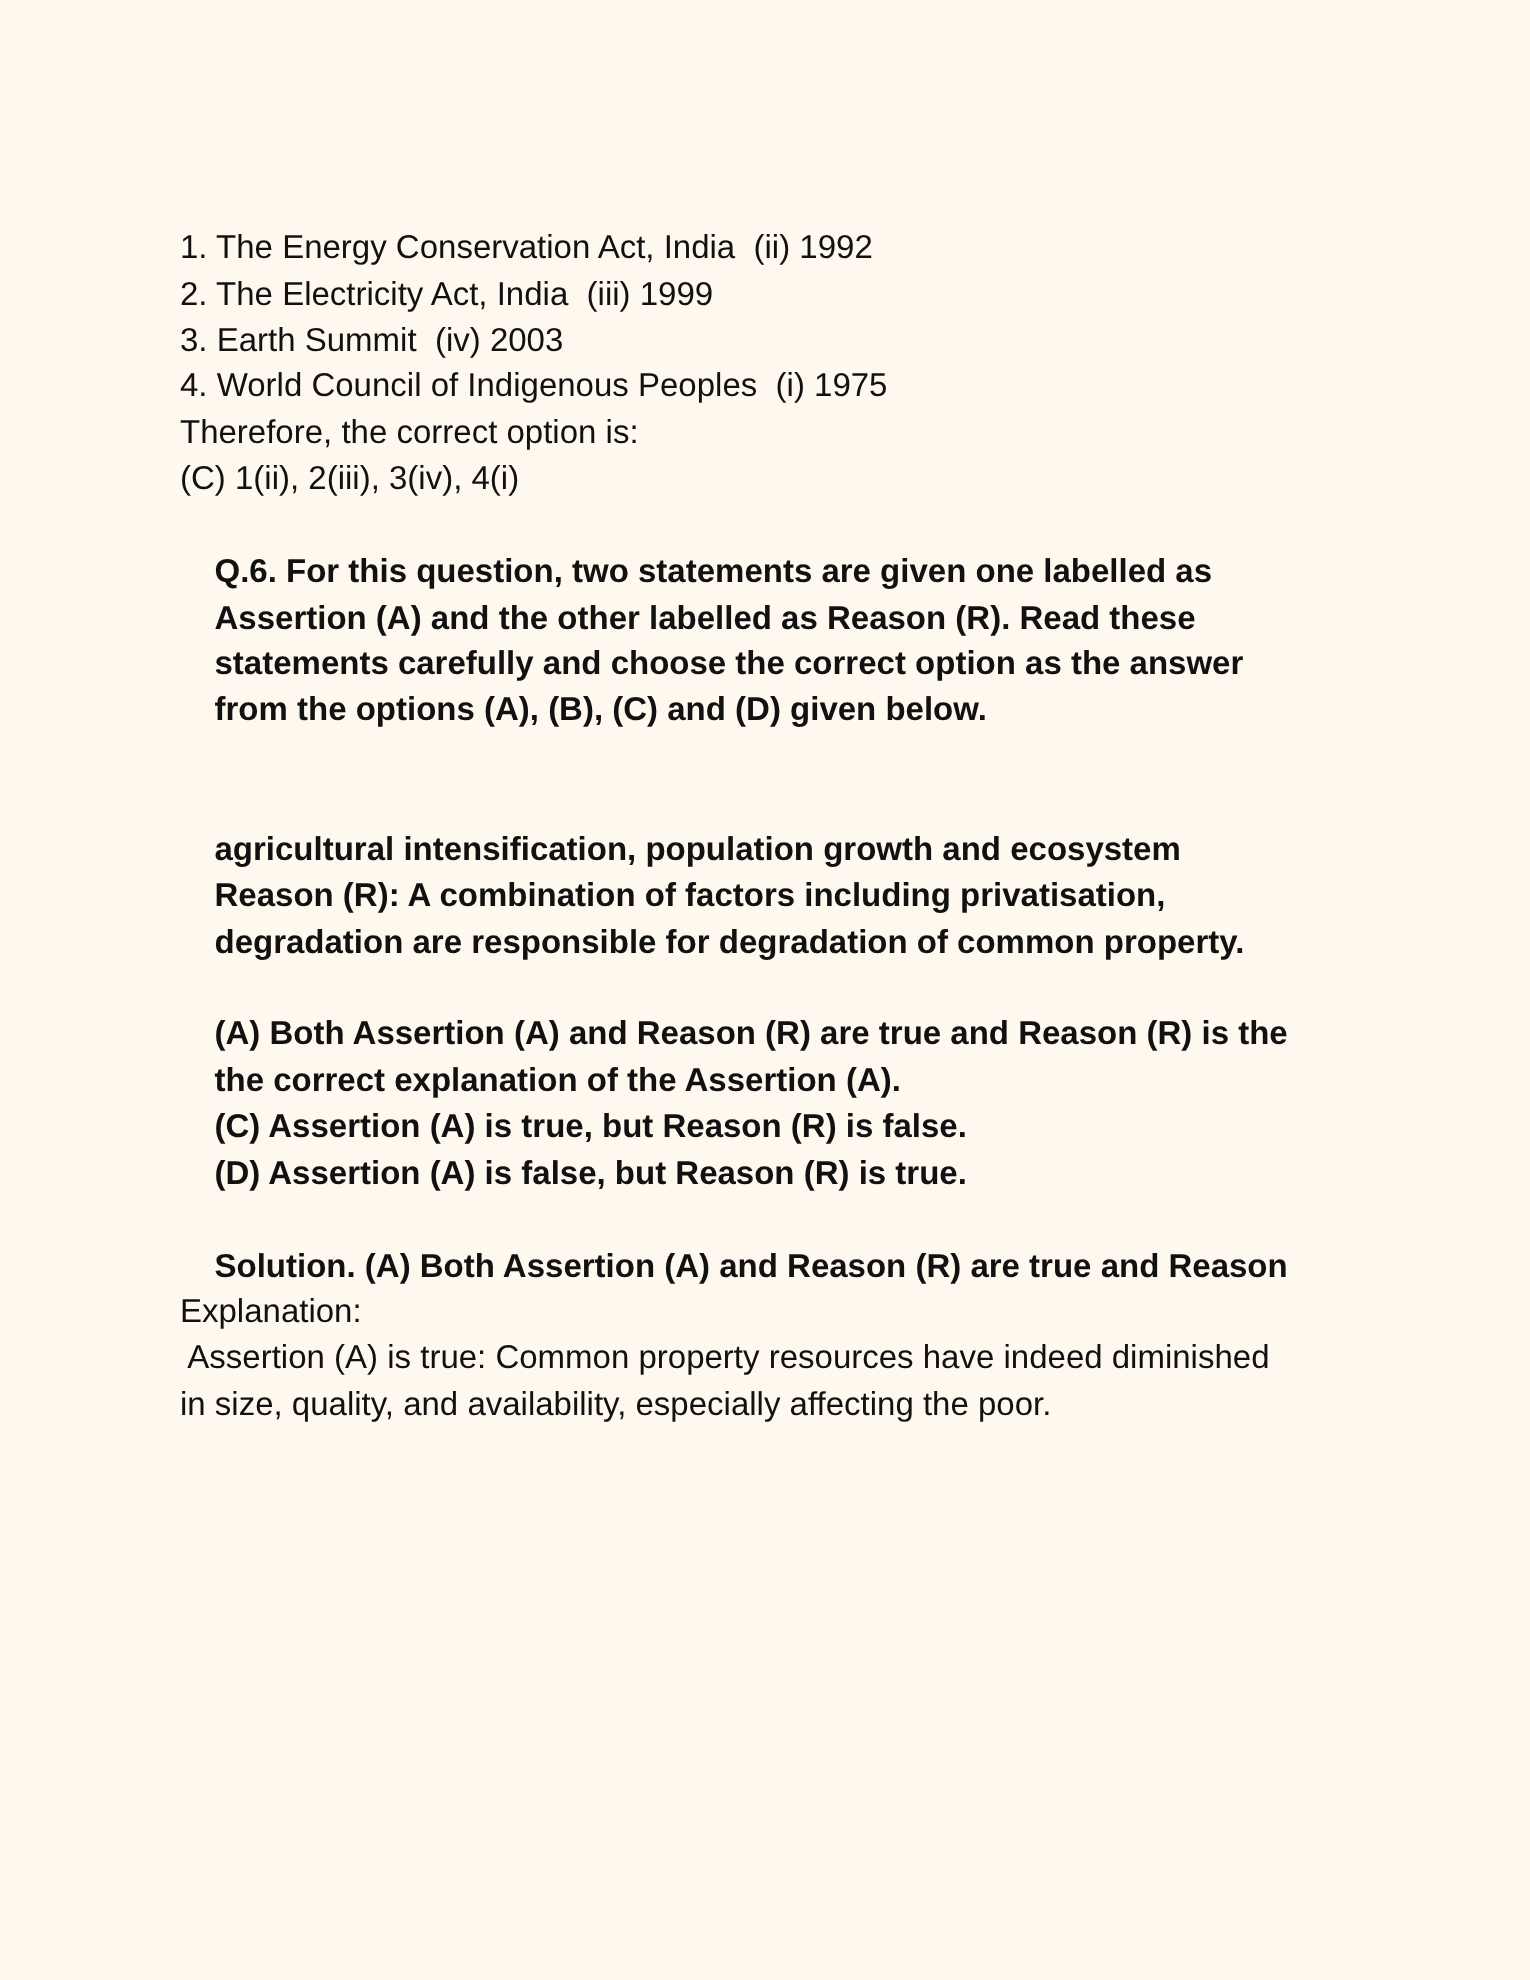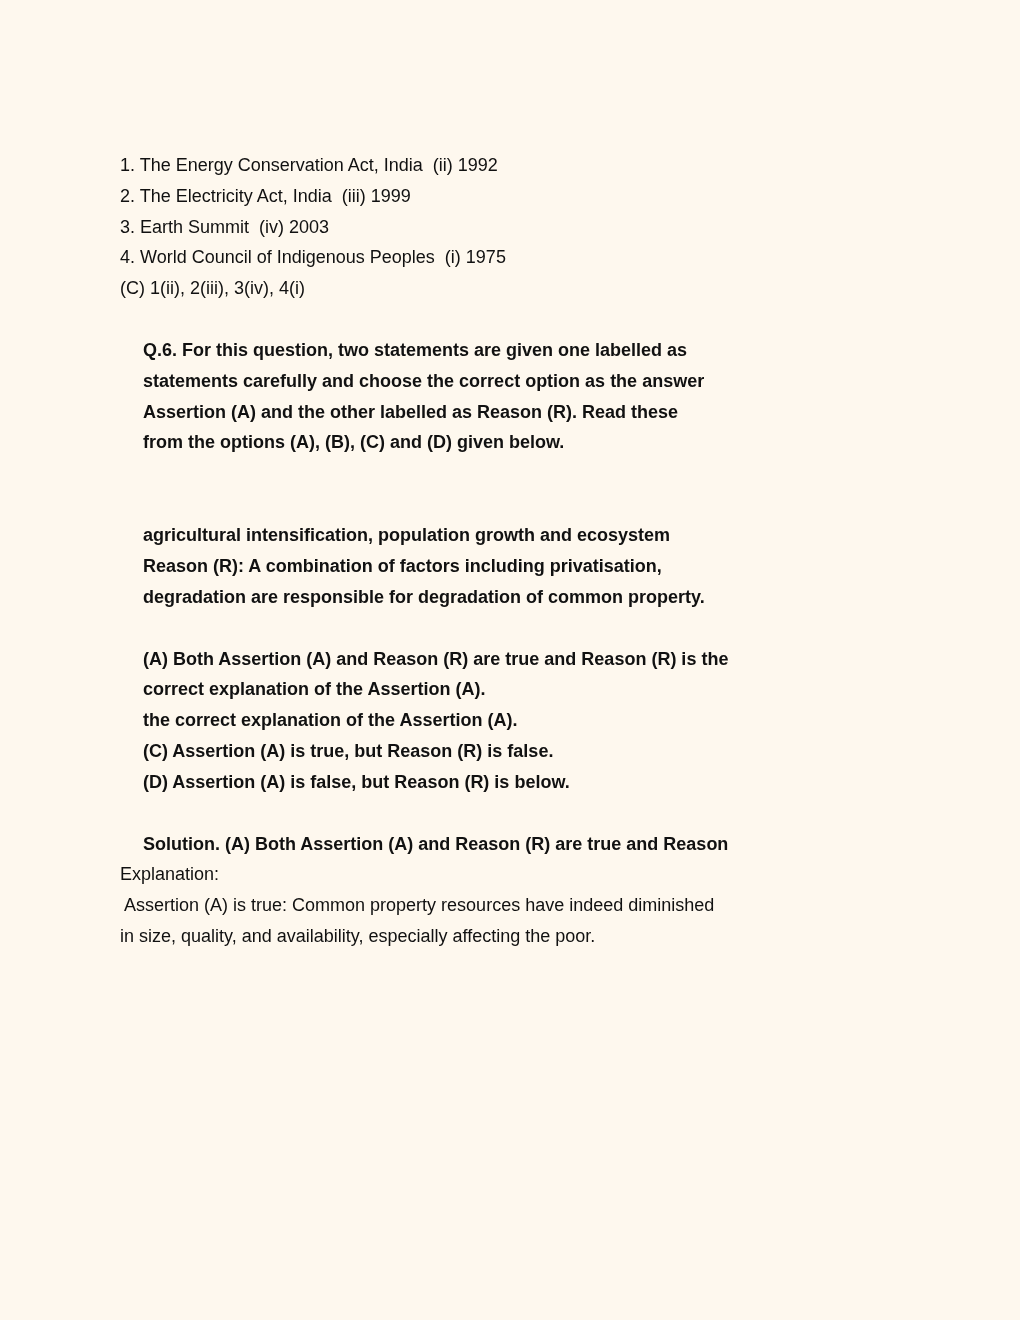--- a/index.html
+++ b/index.html
@@ -15,70 +15,70 @@
       position: relative;
       overflow: hidden;
     }
     .page {
       position: absolute;
       left: 120px;
       top: 150px;
       width: 780px;
     }
     .line {
-      font-size: 18px;
+      font-size: 22px;
       line-height: 30.8px;
       white-space: pre;
       margin: 0;
     }
     .bold { font-weight: bold; margin-left: 23px; }
     .gap { height: 31px; }
   </style>
 </head>
 <body>
 
 <div class="page">
 
   <div>
     <p class="line">1. The Energy Conservation Act, India  (ii) 1992</p>
     <p class="line">2. The Electricity Act, India  (iii) 1999</p>
     <p class="line">3. Earth Summit  (iv) 2003</p>
     <p class="line">4. World Council of Indigenous Peoples  (i) 1975</p>
   </div>
 
+  <p class="line">Therefore, the correct option is:</p>
   <p class="line">(C) 1(ii), 2(iii), 3(iv), 4(i)</p>
 
   <div class="gap"></div>
 
   <div>
     <p class="line bold">Q.6. For this question, two statements are given one labelled as</p>
+    <p class="line bold">Assertion (A) and the other labelled as Reason (R). Read these</p>
     <p class="line bold">statements carefully and choose the correct option as the answer</p>
-    <p class="line bold">Assertion (A) and the other labelled as Reason (R). Read these</p>
     <p class="line bold">from the options (A), (B), (C) and (D) given below.</p>
   </div>
 
   <div class="gap"></div>
 
 
   <div class="gap"></div>
 
   <div>
     <p class="line bold">agricultural intensification, population growth and ecosystem</p>
     <p class="line bold">Reason (R): A combination of factors including privatisation,</p>
     <p class="line bold">degradation are responsible for degradation of common property.</p>
   </div>
 
   <div class="gap"></div>
 
   <div>
     <p class="line bold">(A) Both Assertion (A) and Reason (R) are true and Reason (R) is the</p>
-    <p class="line bold">correct explanation of the Assertion (A).</p>
     <p class="line bold">the correct explanation of the Assertion (A).</p>
     <p class="line bold">(C) Assertion (A) is true, but Reason (R) is false.</p>
-    <p class="line bold">(D) Assertion (A) is false, but Reason (R) is below.</p>
+    <p class="line bold">(D) Assertion (A) is false, but Reason (R) is true.</p>
   </div>
 
   <div class="gap"></div>
 
   <div>
     <p class="line bold">Solution. (A) Both Assertion (A) and Reason (R) are true and Reason</p>
     <p class="line">Explanation:</p>
     <p class="line"> Assertion (A) is true: Common property resources have indeed diminished</p>
     <p class="line">in size, quality, and availability, especially affecting the poor.</p>
   </div>

